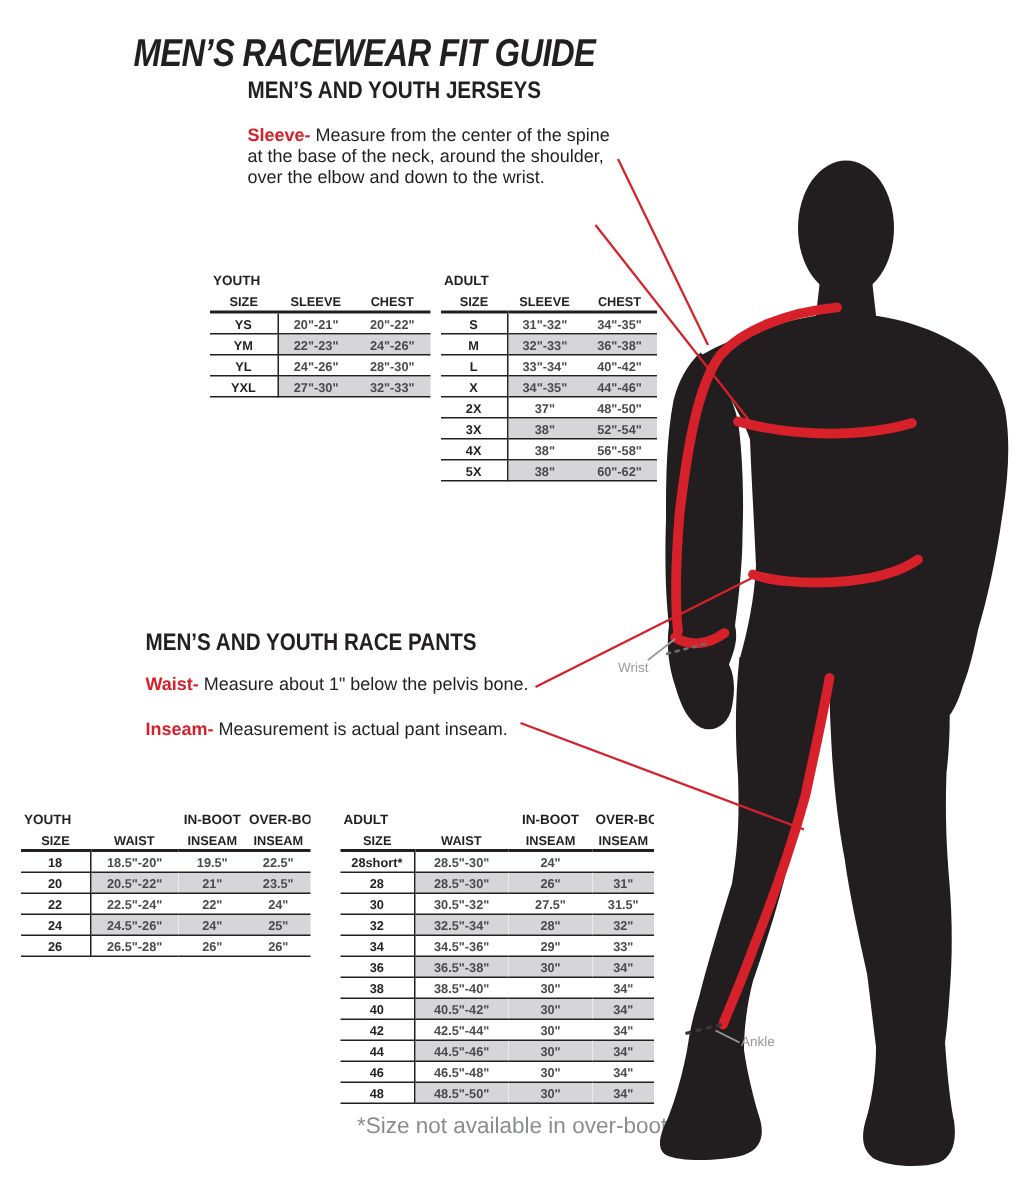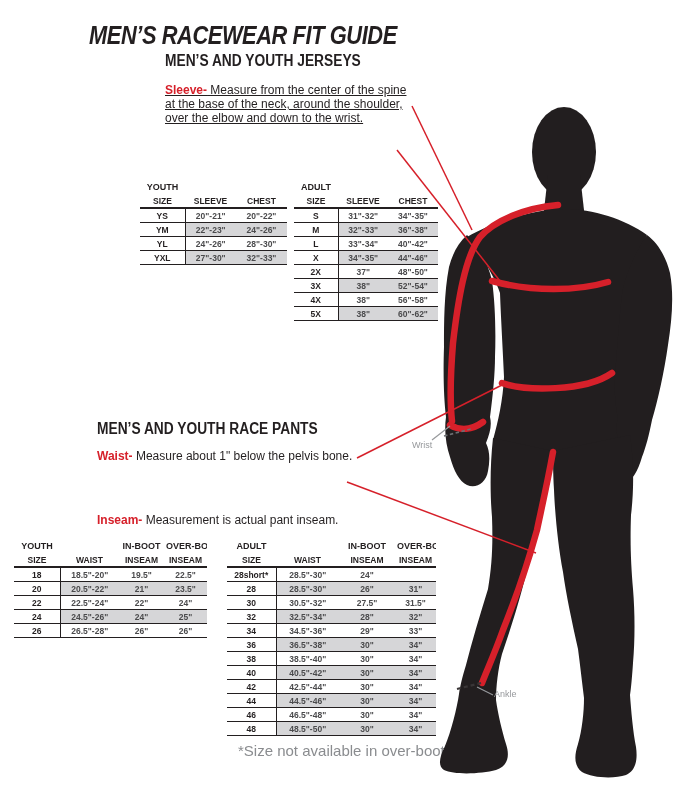--- a/index.html
+++ b/index.html
@@ -6,37 +6,37 @@
   html,body{margin:0;padding:0;background:#fff;}
   .page{position:relative;width:686px;height:797px;background:#fff;overflow:hidden;
         font-family:"Liberation Sans",sans-serif;color:var(--ink);}
   .abs{position:absolute;}
   .title{left:89px;top:20px;font-size:26px;font-weight:bold;font-style:italic;
          white-space:nowrap;letter-spacing:-.5px;transform:scaleX(.84);transform-origin:0 0;}
   .h2{font-size:16px;font-weight:bold;white-space:nowrap;transform:scaleX(.86);transform-origin:0 0;}
   #jerseys-heading{left:165px;top:52px;}
   #pants-heading{left:97px;top:420px;}
   .para{font-size:12px;line-height:14px;width:252px;margin:0;}
-  #sleeve-para{left:165px;top:83px;text-decoration:underline;}
+  #sleeve-para{left:165px;top:83px;}
   #chest-para{left:165px;top:139px;}
   .mlabel{color:var(--red);font-weight:bold;}
   .line-text{font-size:12px;white-space:nowrap;}
   #waist-text{left:97px;top:449px;}
-  #inseam-text{left:97px;top:479px;margin-top:34px;}
+  #inseam-text{left:97px;top:479px;}
   #footnote{left:238px;top:742px;font-size:15px;color:#8a8c8f;}
   .fig-label{font-size:9px;color:var(--gray);z-index:6;}
   #wrist-label{left:412px;top:440px;}
   #ankle-label{left:494px;top:689px;}
   #figure-svg{left:340px;top:95px;width:346px;height:690px;pointer-events:none;z-index:5;}
 
   .size-table{position:absolute;border-collapse:collapse;table-layout:fixed;font-size:8.5px;z-index:2;}
   .size-table th,.size-table td{padding:0 2px;text-align:center;font-weight:bold;height:13px;
         line-height:10px;vertical-align:middle;overflow:hidden;white-space:nowrap;}
   .size-table thead tr.group th{font-size:9px;height:14px;}
-  .size-table thead tr.group th:first-child{text-align:center;padding-left:2px;}
+  .size-table thead tr.group th:first-child{text-align:left;padding-left:2px;}
   .size-table thead tr.cols th{border-bottom:2px solid var(--ink);}
   .size-table tbody td{border-bottom:1px solid var(--ink);color:#4a4a4c;}
   .size-table tbody td:first-child{border-right:1.5px solid var(--ink);color:var(--ink);}
   .size-table tbody tr:nth-child(even) td:not(:first-child){background:var(--shade);}
 
   #youth-jerseys{left:140px;top:180px;width:147px;}
   #adult-jerseys{left:294px;top:180px;width:144px;}
   #youth-pants{left:14px;top:539px;width:193px;}
   #adult-pants{left:227px;top:539px;width:209px;}
   #youth-jerseys th:first-child{width:41px;}

